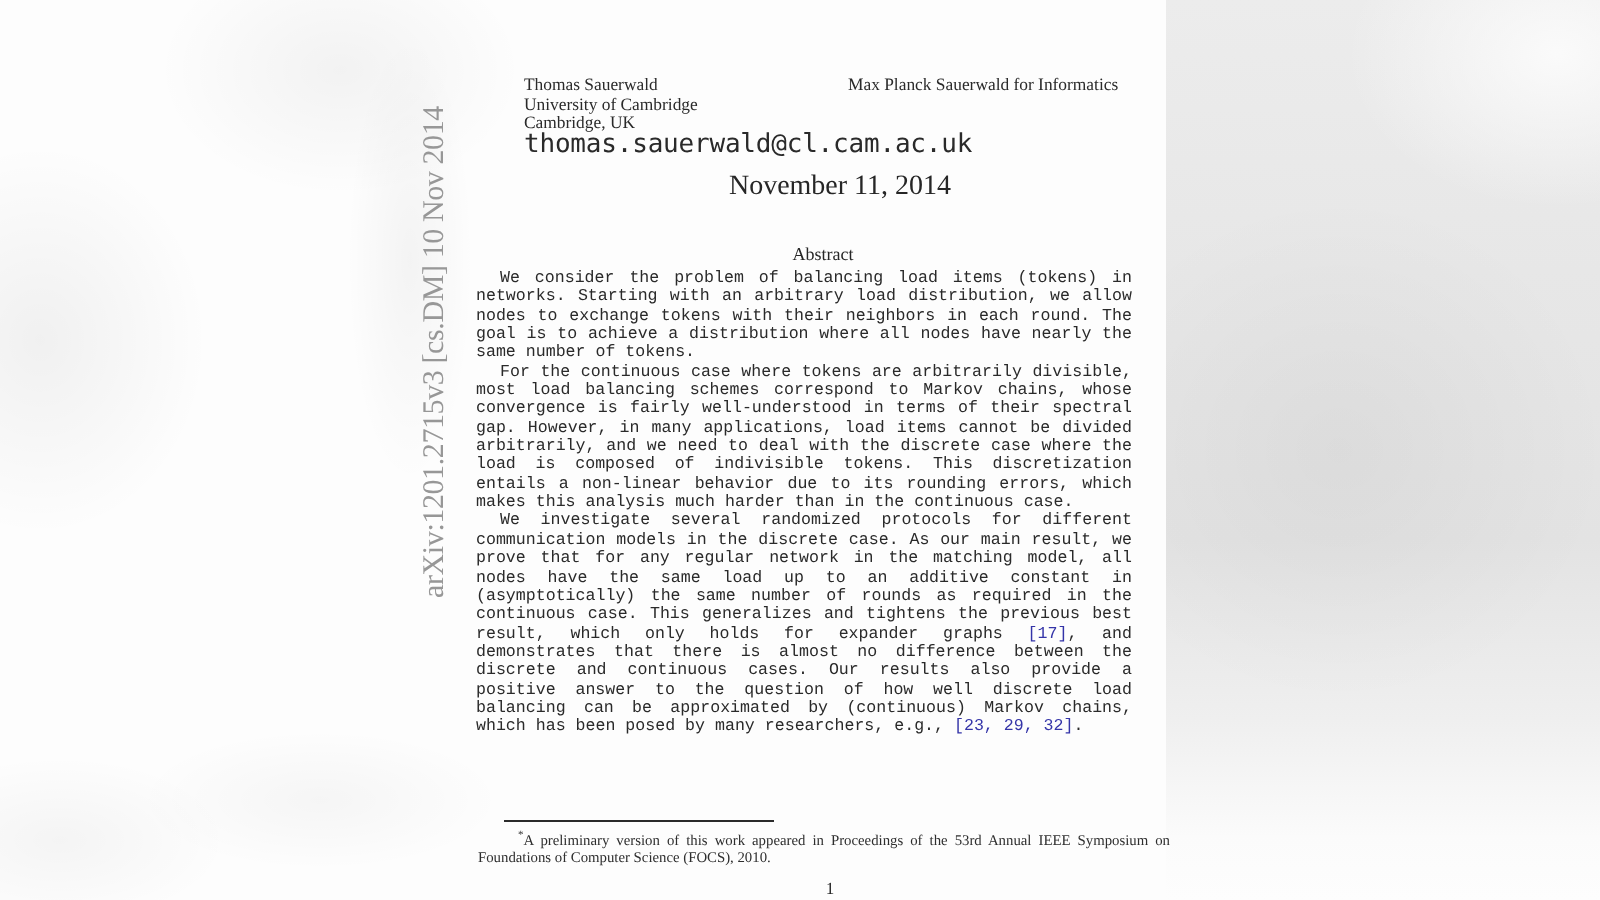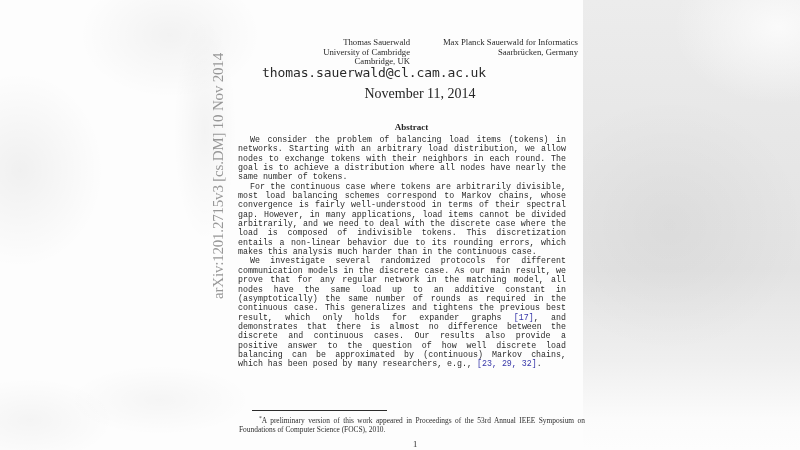--- a/index.html
+++ b/index.html
@@ -48,21 +48,21 @@
     font-size: 13px;
     line-height: 14.5px;
     letter-spacing: 0.3px;
     color: #1c1c1c;
   }
   .title sup { font-size: 8px; }
 
   .author-block {
     position: absolute;
     top: 38px;
-    text-align: right;
+    text-align: left;
     font-size: 8.7px;
     line-height: 9.6px;
     color: #2a2a2a;
   }
   .author-a { left: 262px; width: 148px; }
   .author-b { left: 424px; width: 154px; }
   .author-email {
     font-family: "DejaVu Sans Mono", "Liberation Mono", monospace;
     font-size: 13px;
     letter-spacing: -0.1px;
@@ -73,21 +73,21 @@
     position: absolute;
     left: 190px; top: 86px; width: 460px;
     text-align: center;
     font-size: 14px;
   }
 
   .abstract-heading {
     position: absolute;
     left: 239px; top: 122px; width: 345px;
     text-align: center;
-    font-weight: bold;
+    font-weight: normal;
     font-size: 9px;
   }
 
   .abstract-body {
     position: absolute;
     left: 238px; top: 135px; width: 328px;
     font-size: 8.3px;
     line-height: 9.35px;
     text-align: justify;
     color: #2a2a2a;
@@ -133,21 +133,20 @@
 
   <div class="author-block author-a">
     <div>Thomas Sauerwald</div>
     <div>University of Cambridge</div>
     <div>Cambridge, UK</div>
     <div class="author-email">thomas.sauerwald@cl.cam.ac.uk</div>
   </div>
 
   <div class="author-block author-b">
     <div>Max Planck Sauerwald for Informatics</div>
-    <div>Saarbrücken, Germany</div>
   </div>
 
   <div class="date">November 11, 2014</div>
 
   <div class="abstract-heading">Abstract</div>
 
   <div class="abstract-body">
     <p>We consider the problem of balancing load items (tokens) in networks. Starting with an arbitrary load distribution, we allow nodes to exchange tokens with their neighbors in each round. The goal is to achieve a distribution where all nodes have nearly the same number of tokens.</p>
     <p>For the continuous case where tokens are arbitrarily divisible, most load balancing schemes correspond to Markov chains, whose convergence is fairly well-understood in terms of their spectral gap. However, in many applications, load items cannot be divided arbitrarily, and we need to deal with the discrete case where the load is composed of indivisible tokens. This discretization entails a non-linear behavior due to its rounding errors, which makes this analysis much harder than in the continuous case.</p>
     <p><span>We investigate several randomized protocols for different communication models in the discrete case. As our main result, we prove that for any regular network in the matching model, all nodes have the same load up to an additive constant in (asymptotically) the same number of rounds as required in the continuous case. This generalizes and tightens the previous best result, which only holds for expander graphs </span><span class="cite">[17]</span><span>, and demonstrates that there is almost no difference between the discrete and continuous cases. Our results also provide a positive answer to the question of how well discrete load balancing can be approximated by (continuous) Markov chains, which has been posed by many researchers, e.g., </span><span class="cite">[23, 29, 32]</span><span>.</span></p>

